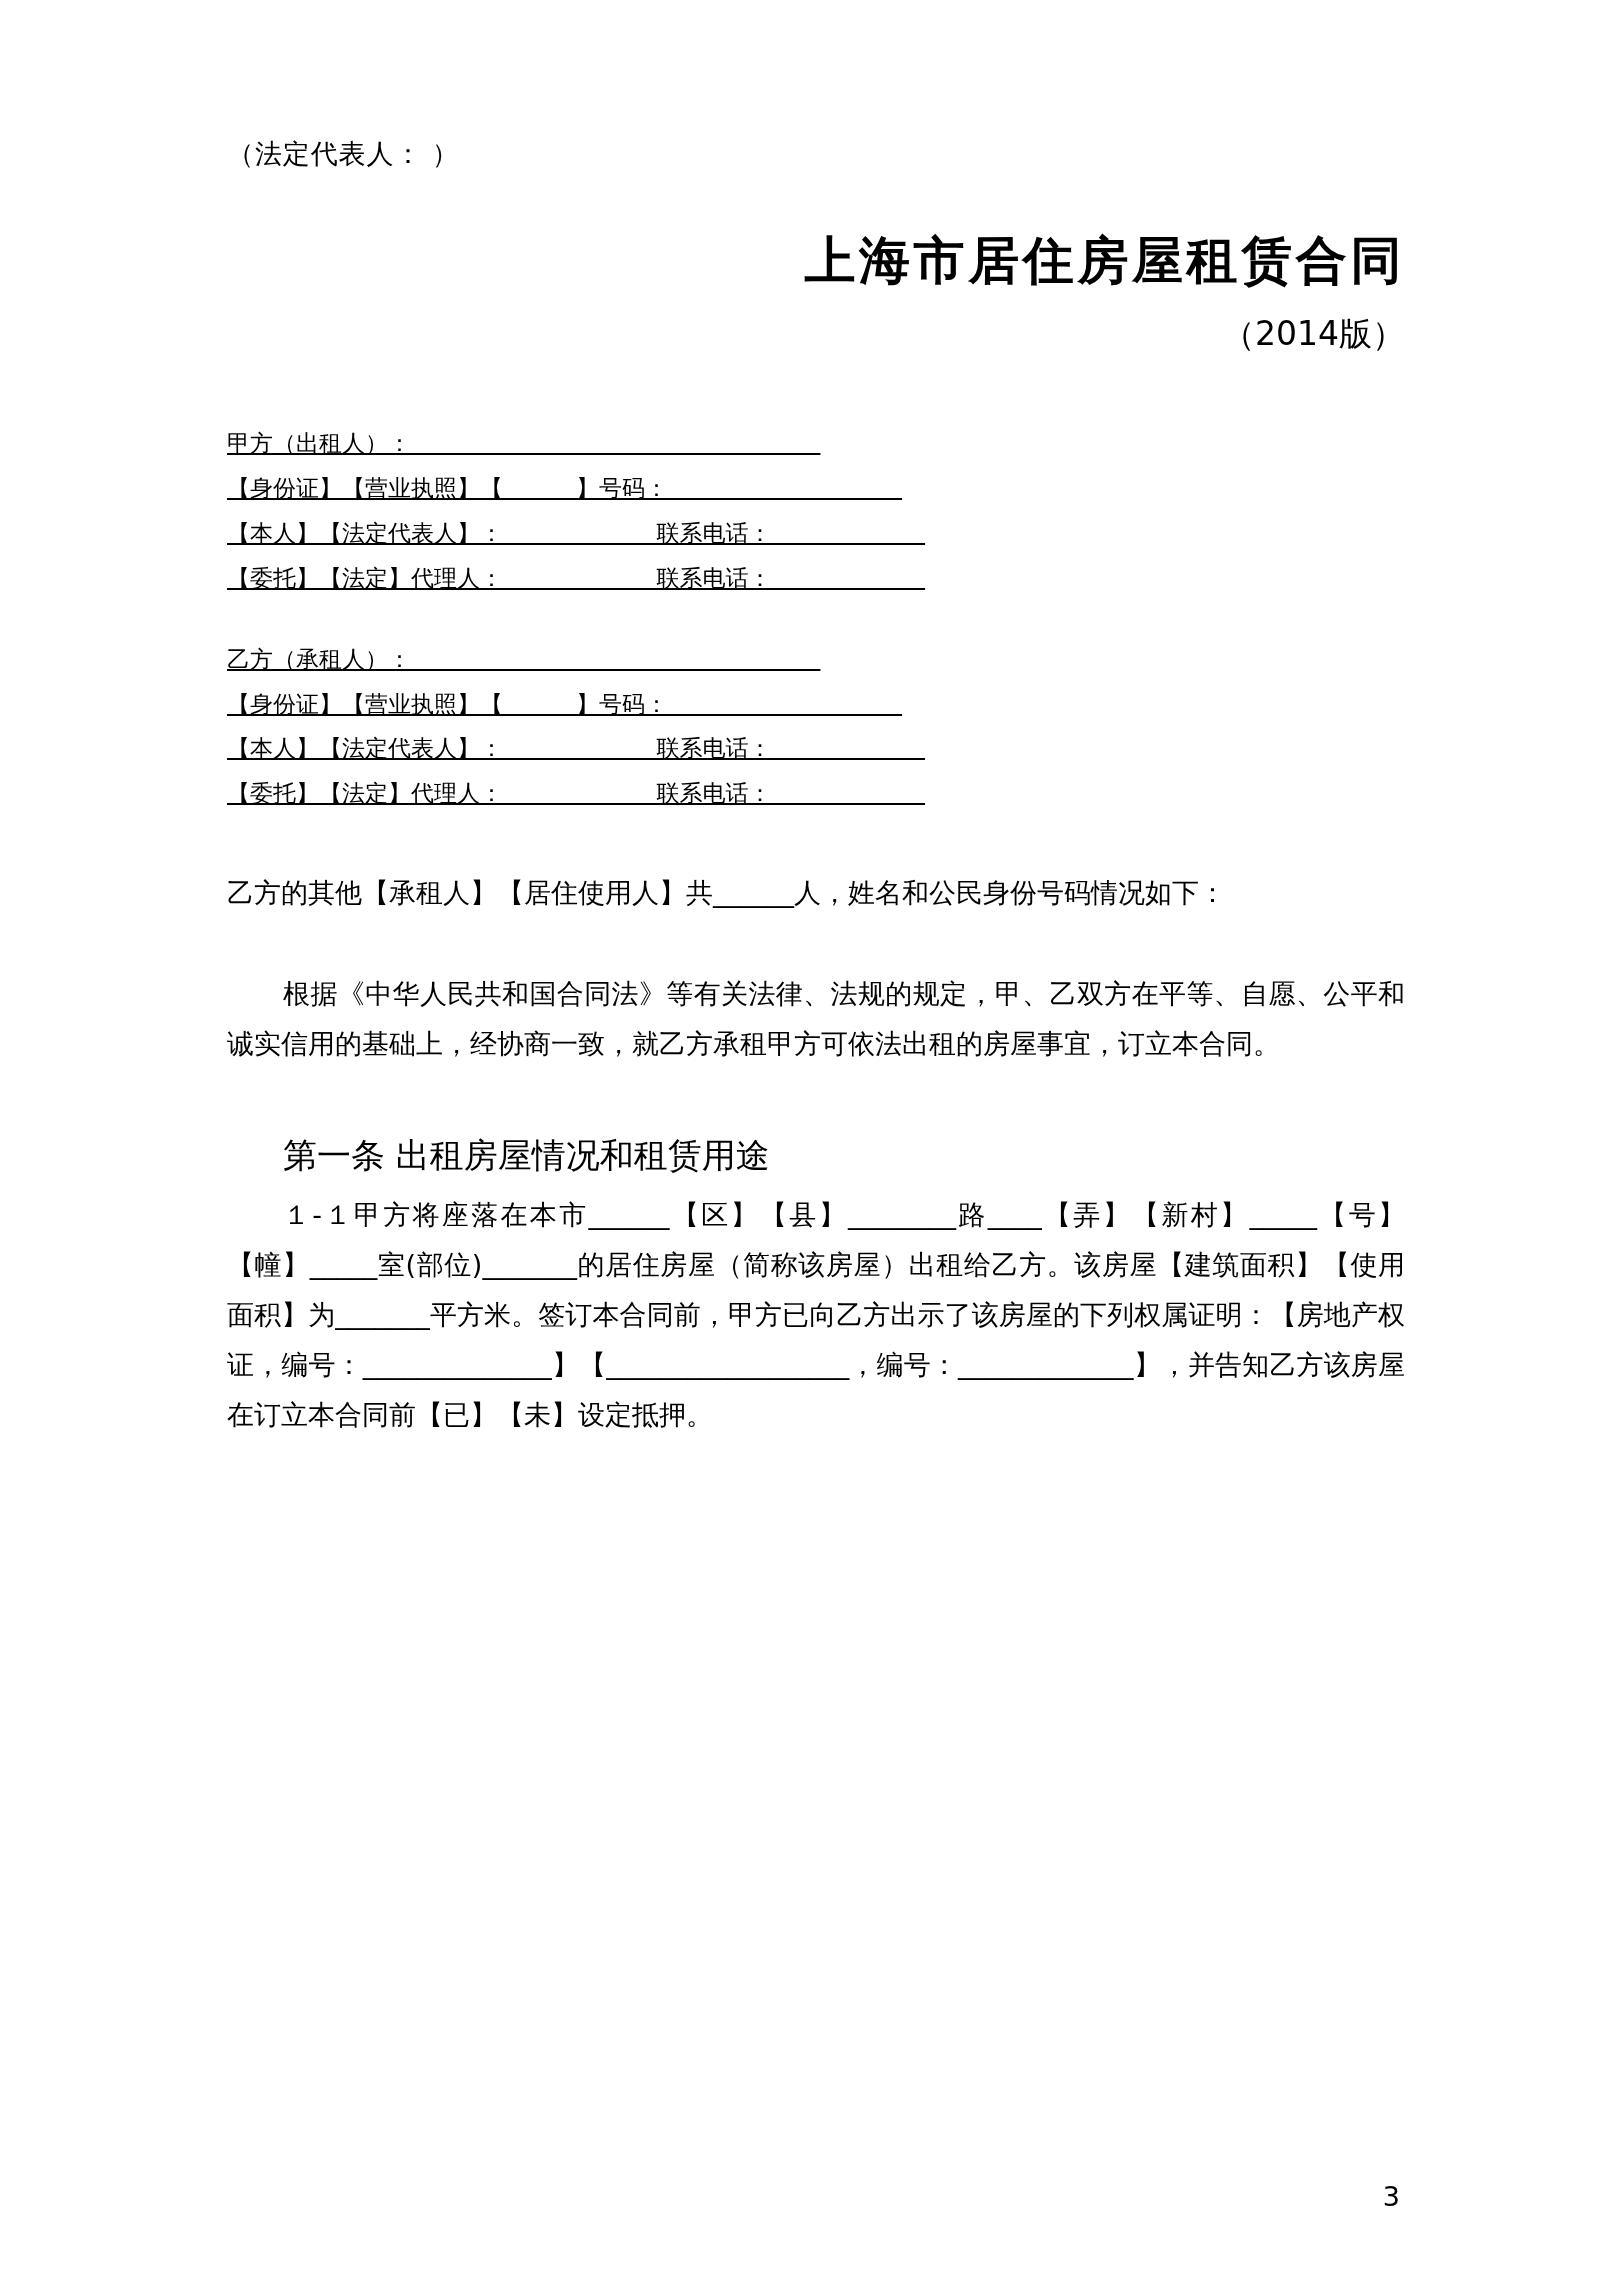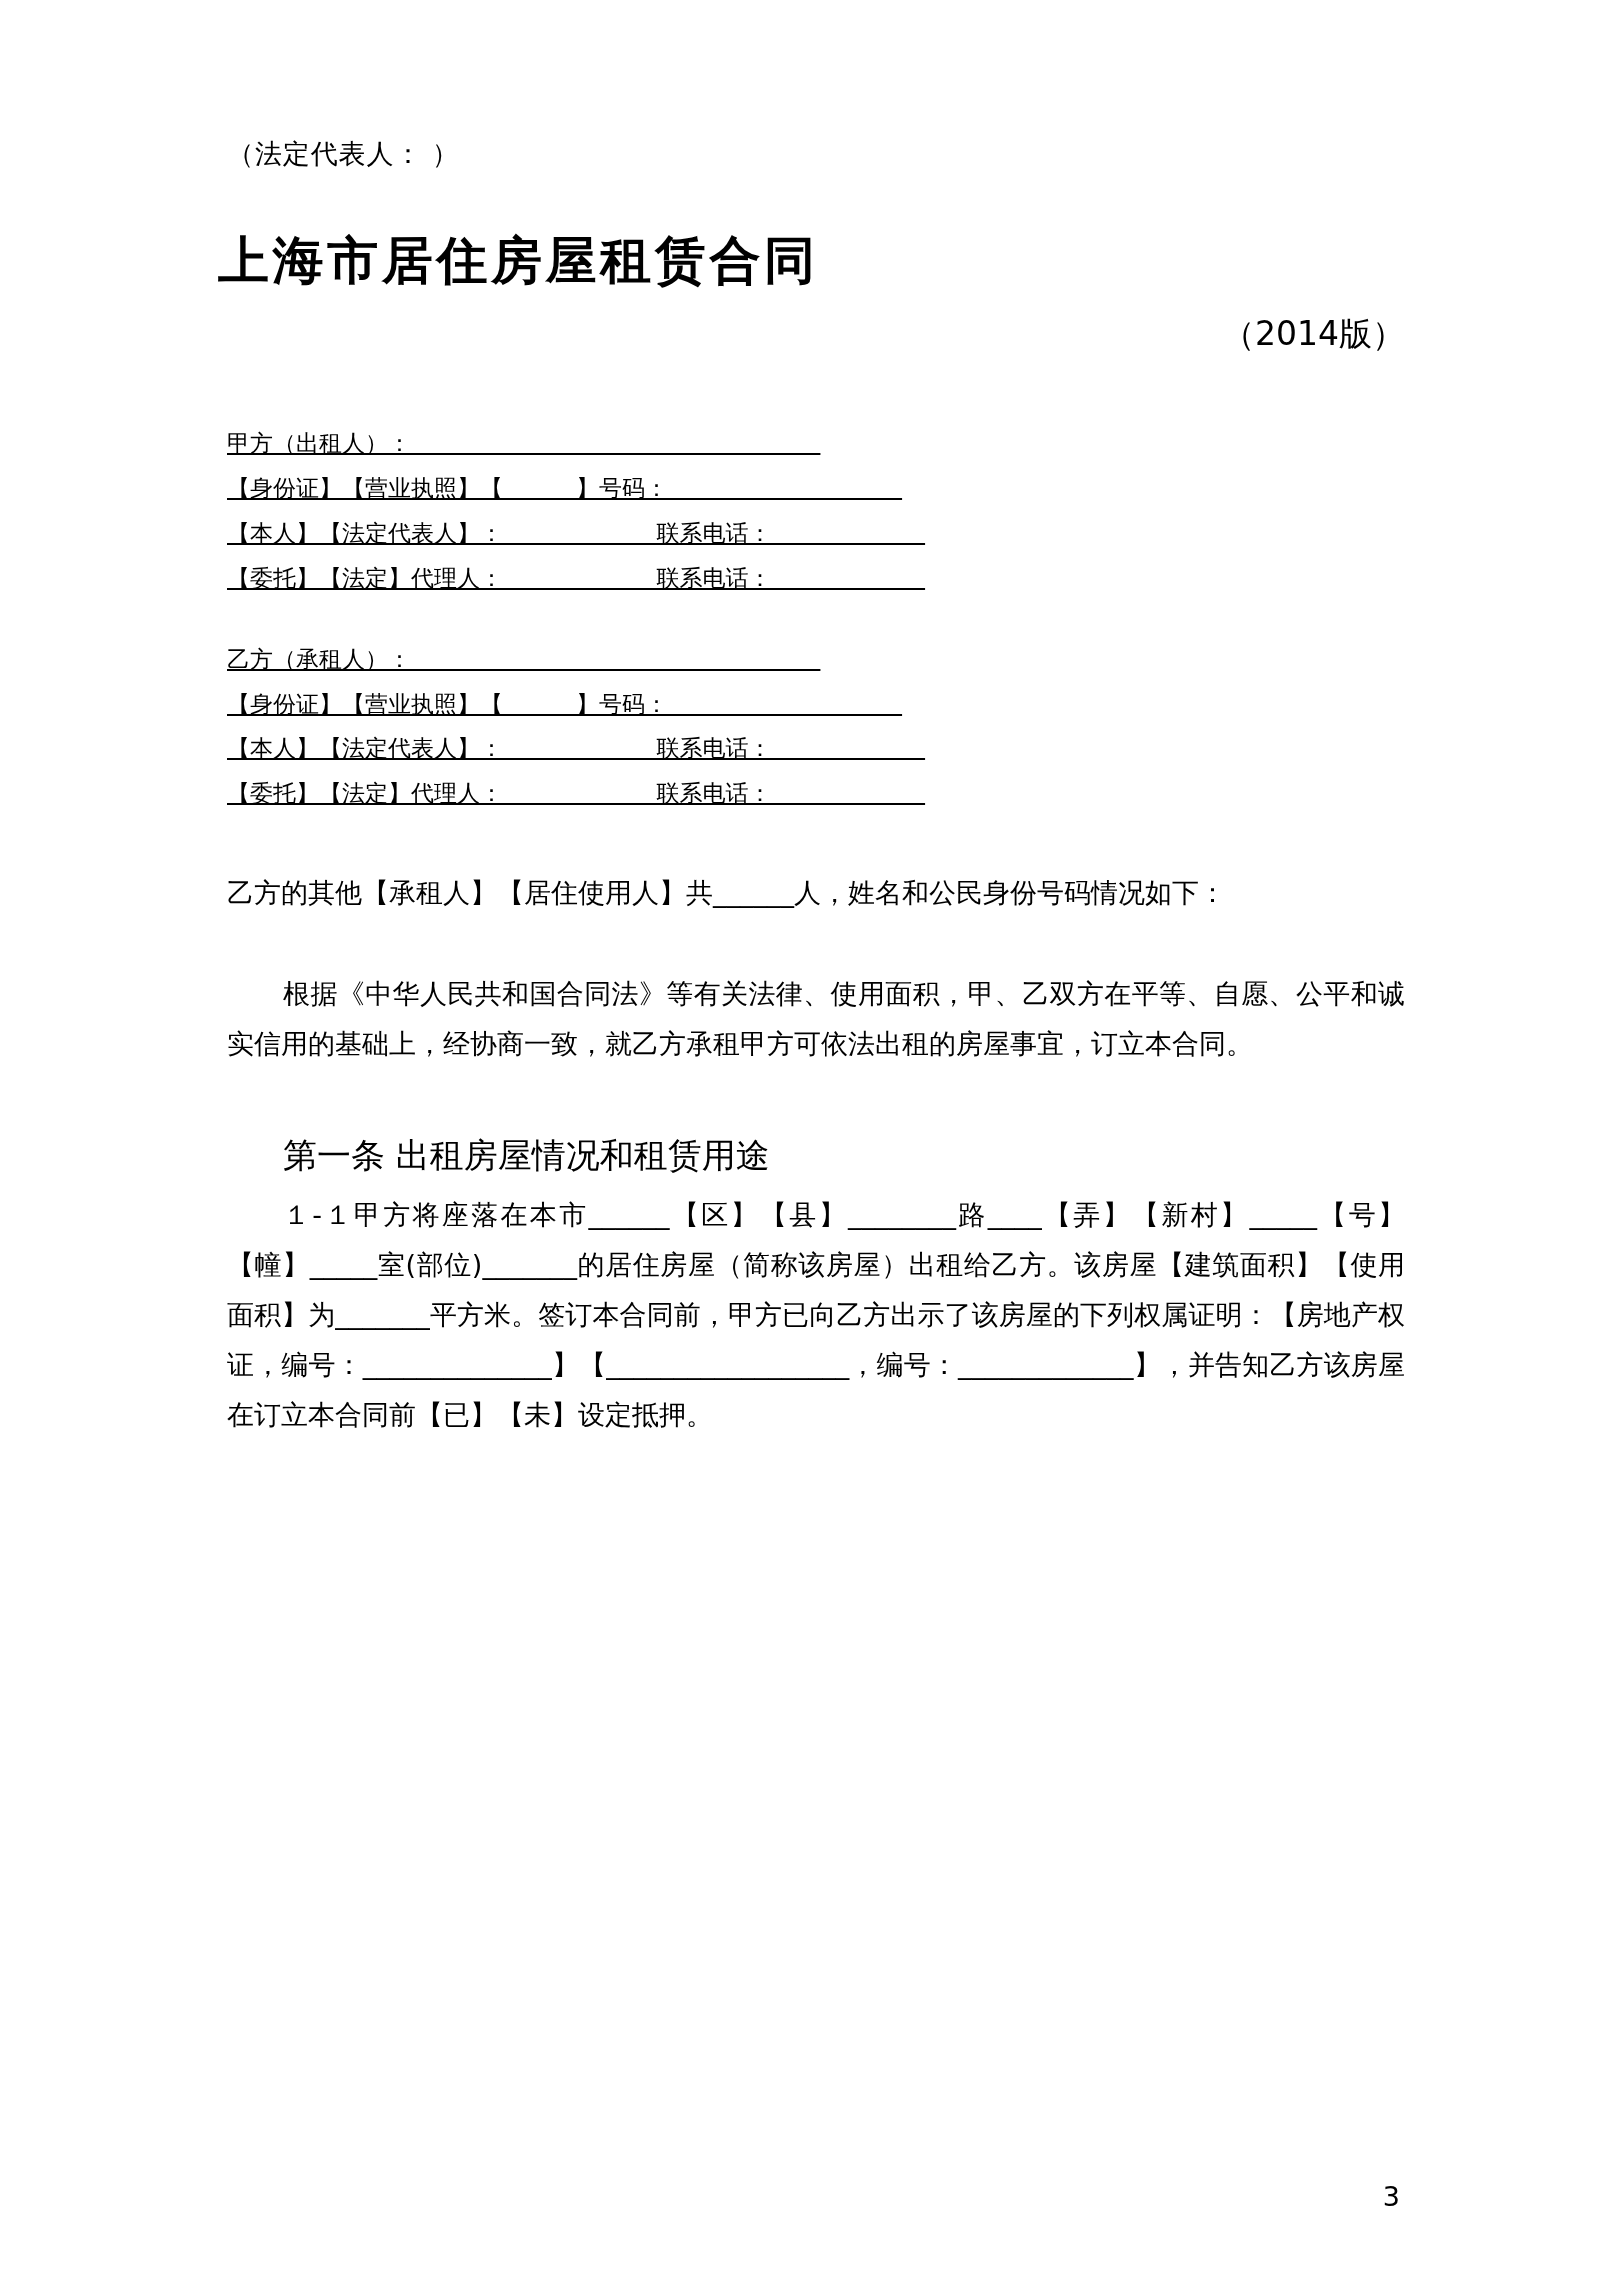--- a/index.html
+++ b/index.html
@@ -18,21 +18,21 @@
     background: #ffffff;
     box-sizing: border-box;
     padding: 136px 218px 55px 218px;
   }
   .contract-no {
     font-size: 27px;
     letter-spacing: 0.9px;
     margin: 0 0 55px 9px;
   }
   .doc-title {
-    text-align: left;
+    text-align: right;
     font-size: 51px;
     font-weight: bold;
     letter-spacing: 3.6px;
     margin: 18px 0 16.4px 0;
   }
   .doc-subtitle {
     text-align: right;
     font-size: 33px;
     margin: 0 0 64px 0;
   }
@@ -117,21 +117,21 @@
   <div class="block-gap"></div>
 
   <div class="field-line">乙方（承租人）：                                                        </div>
   <div class="field-line">【身份证】【营业执照】【          】号码：                                </div>
   <div class="field-line">【本人】【法定代表人】：                     联系电话：                     </div>
   <div class="field-line">【委托】【法定】代理人：                     联系电话：                     </div>
 
   <div class="other-occupants">乙方的其他【承租人】【居住使用人】共______人，姓名和公民身份号码情况如下：</div>
 
 
-  <div class="body-para">根据《中华人民共和国合同法》等有关法律、使用面积，甲、乙双方在平等、自愿、公平和诚实信用的基础上，经协商一致，就乙方承租甲方可依法出租的房屋事宜，订立本合同。</div>
+  <div class="body-para">根据《中华人民共和国合同法》等有关法律、法规的规定，甲、乙双方在平等、自愿、公平和诚实信用的基础上，经协商一致，就乙方承租甲方可依法出租的房屋事宜，订立本合同。</div>
 
   <div class="section-head">第一条  出租房屋情况和租赁用途</div>
   <div class="clause">１-１甲方将座落在本市______【区】【县】________路____【弄】【新村】_____【号】【幢】_____室(部位)_______的居住房屋（简称该房屋）出租给乙方。该房屋【建筑面积】【使用面积】为_______平方米。签订本合同前，甲方已向乙方出示了该房屋的下列权属证明：【房地产权证，编号：______________】【__________________，编号：_____________】，并告知乙方该房屋在订立本合同前【已】【未】设定抵押。</div>
 
   <div class="page-number">3</div>
 
 </div>
 
 
 </body></html>

